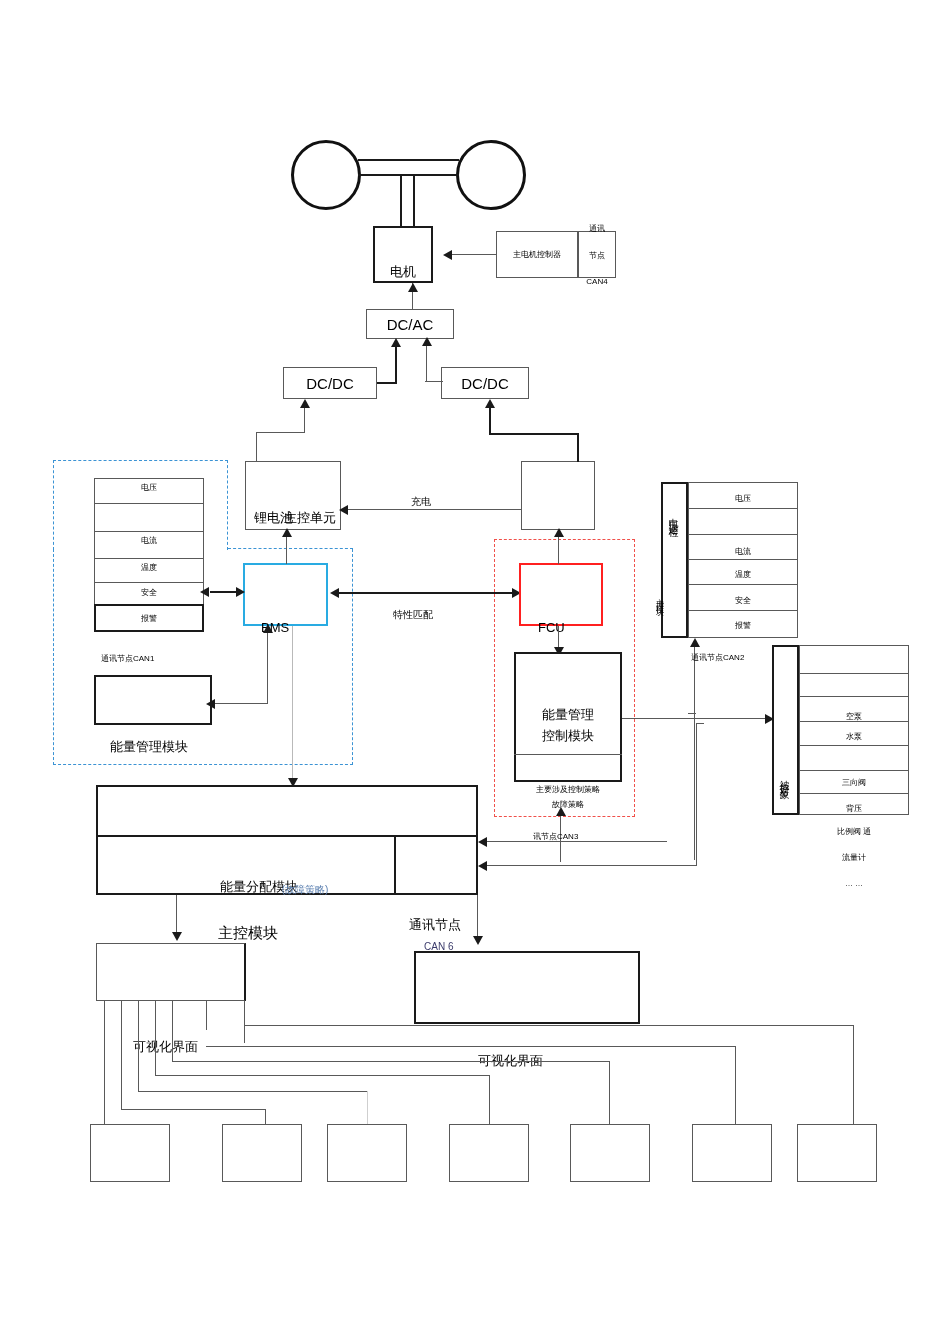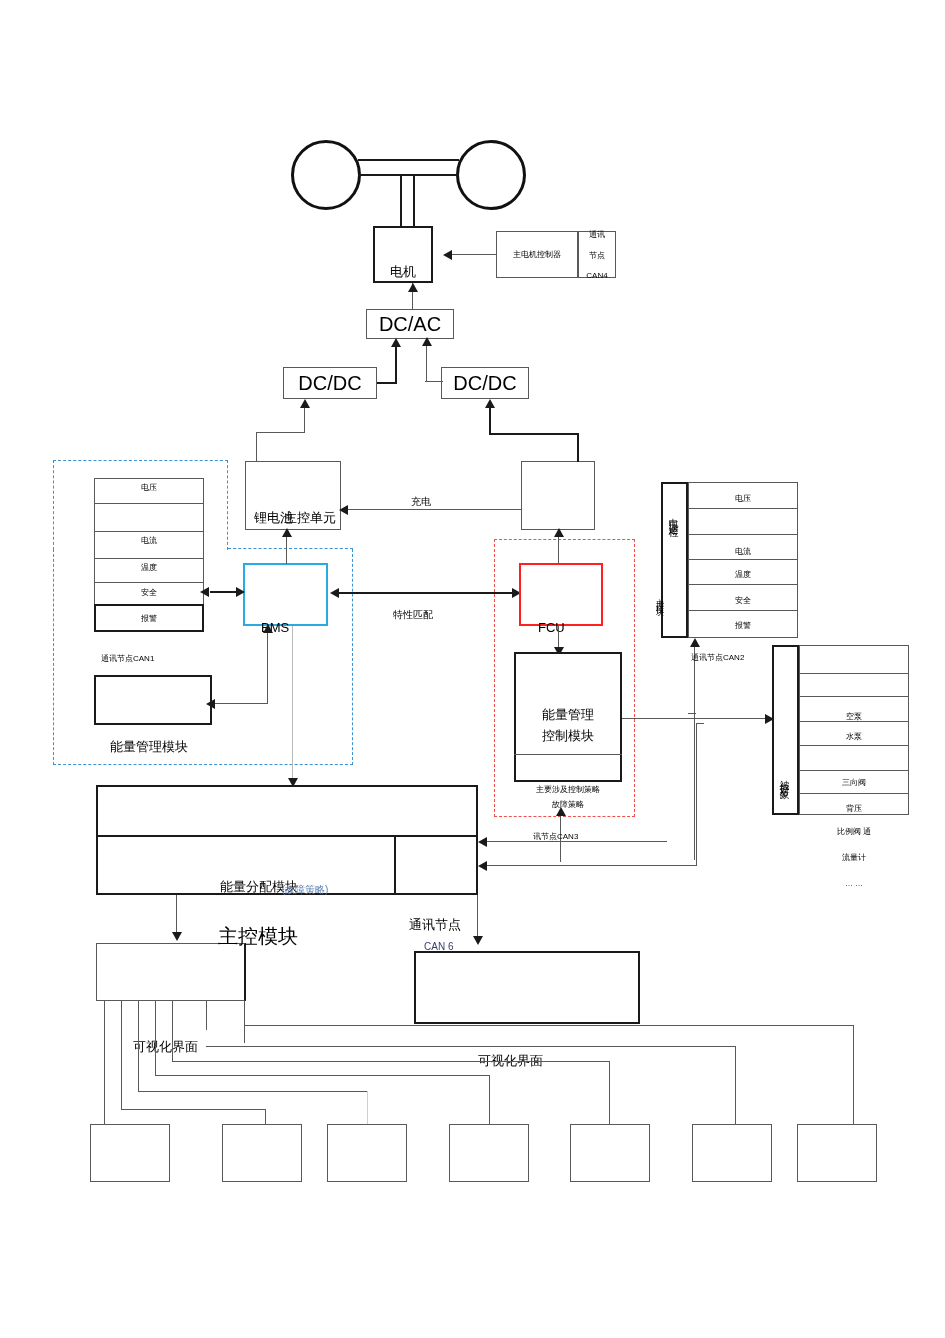--- a/index.html
+++ b/index.html
@@ -81,42 +81,42 @@
   .stack .rowline{position:absolute;left:0;right:0;height:1.4px;background:#595959;}
   .railbox{
     position:absolute;
     box-sizing:border-box;
     border:2.2px solid #1a1a1a;
     background:#fff;
   }
   .tiny{font-size:8px;}
   .sm{font-size:10px;}
   .md{font-size:13px;}
-  .lg{font-size:20px;}
+  .lg{font-size:15px;}
 </style>
 </head>
 <body>
 
 <div id="page">
 
   <div class="circle" style="left:291px;top:140px;width:70px;height:70px;"></div>
   <div class="circle" style="left:456px;top:140px;width:70px;height:70px;"></div>
   <div class="hline thick" style="left:358px;top:159px;width:101px;"></div>
   <div class="hline thick" style="left:358px;top:174px;width:101px;"></div>
   <div class="vline thick" style="left:400px;top:174px;height:52px;"></div>
   <div class="vline thick" style="left:413px;top:174px;height:52px;"></div>
 
   <div class="box thick" style="left:373px;top:226px;width:60px;height:57px;align-items:flex-end;">
     <span class="md">电机</span>
   </div>
 
   <div class="box" style="left:496px;top:231px;width:82px;height:47px;">
     <span class="tiny">主电机控制器</span>
   </div>
-  <div class="box" style="left:578px;top:231px;width:38px;height:47px;flex-direction:column;gap:10px;">
+  <div class="box" style="left:578px;top:231px;width:38px;height:47px;flex-direction:column;gap:16px;">
     <span class="tiny">通讯</span>
     <span class="tiny">节点</span>
     <span class="tiny">CAN4</span>
   </div>
 
   <div class="hline" style="left:452px;top:254px;width:44px;"></div>
   <div class="ar ar-lf" style="left:443px;top:250px;"></div>
 
   <div class="vline" style="left:412px;top:283px;height:29px;"></div>
   <div class="ar ar-up" style="left:408px;top:283px;"></div>

